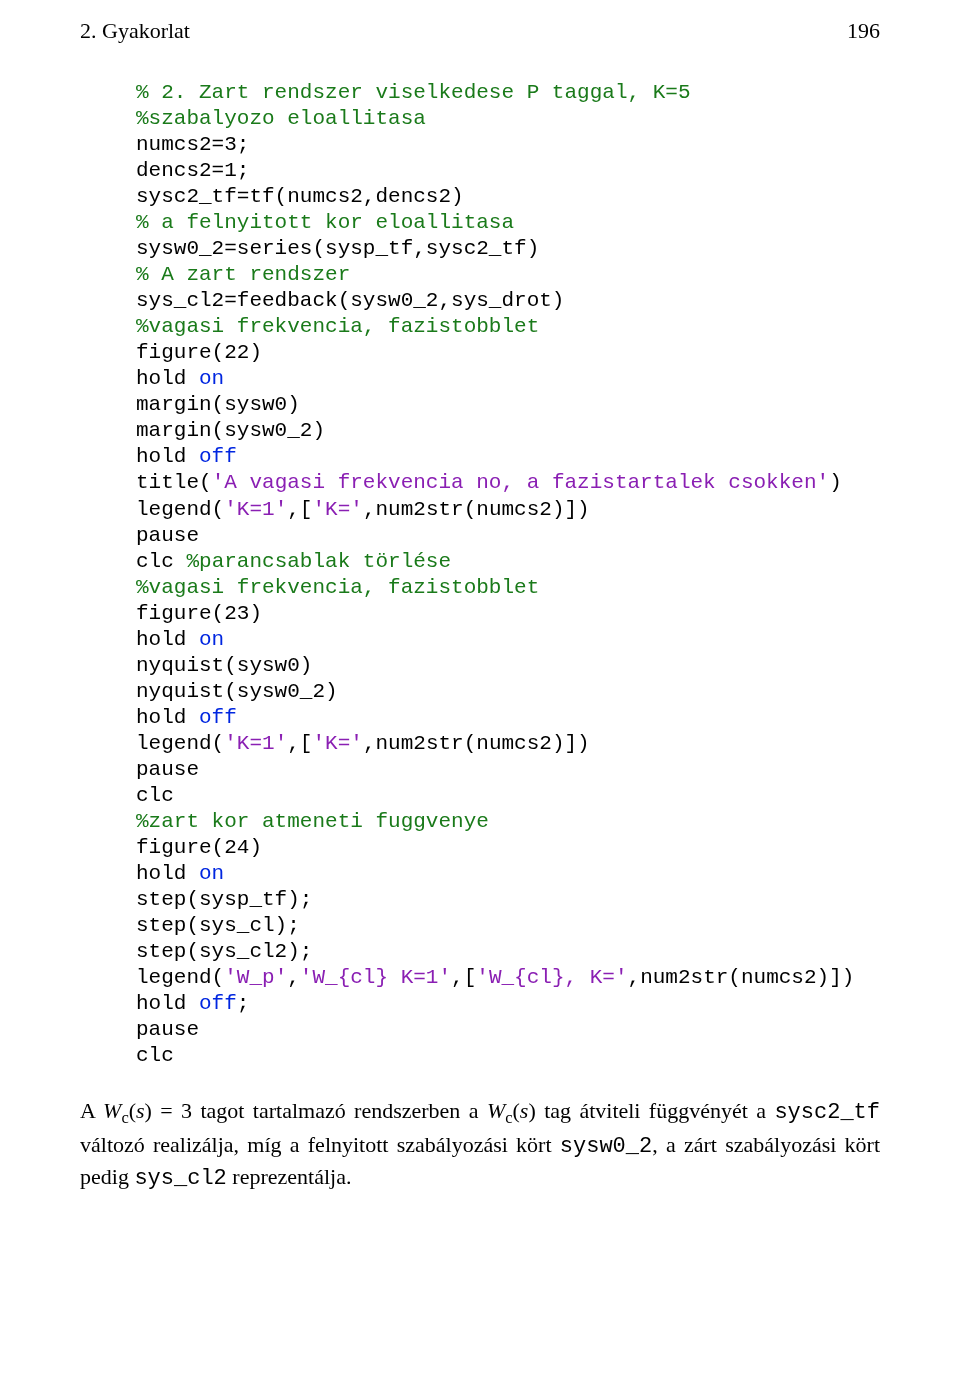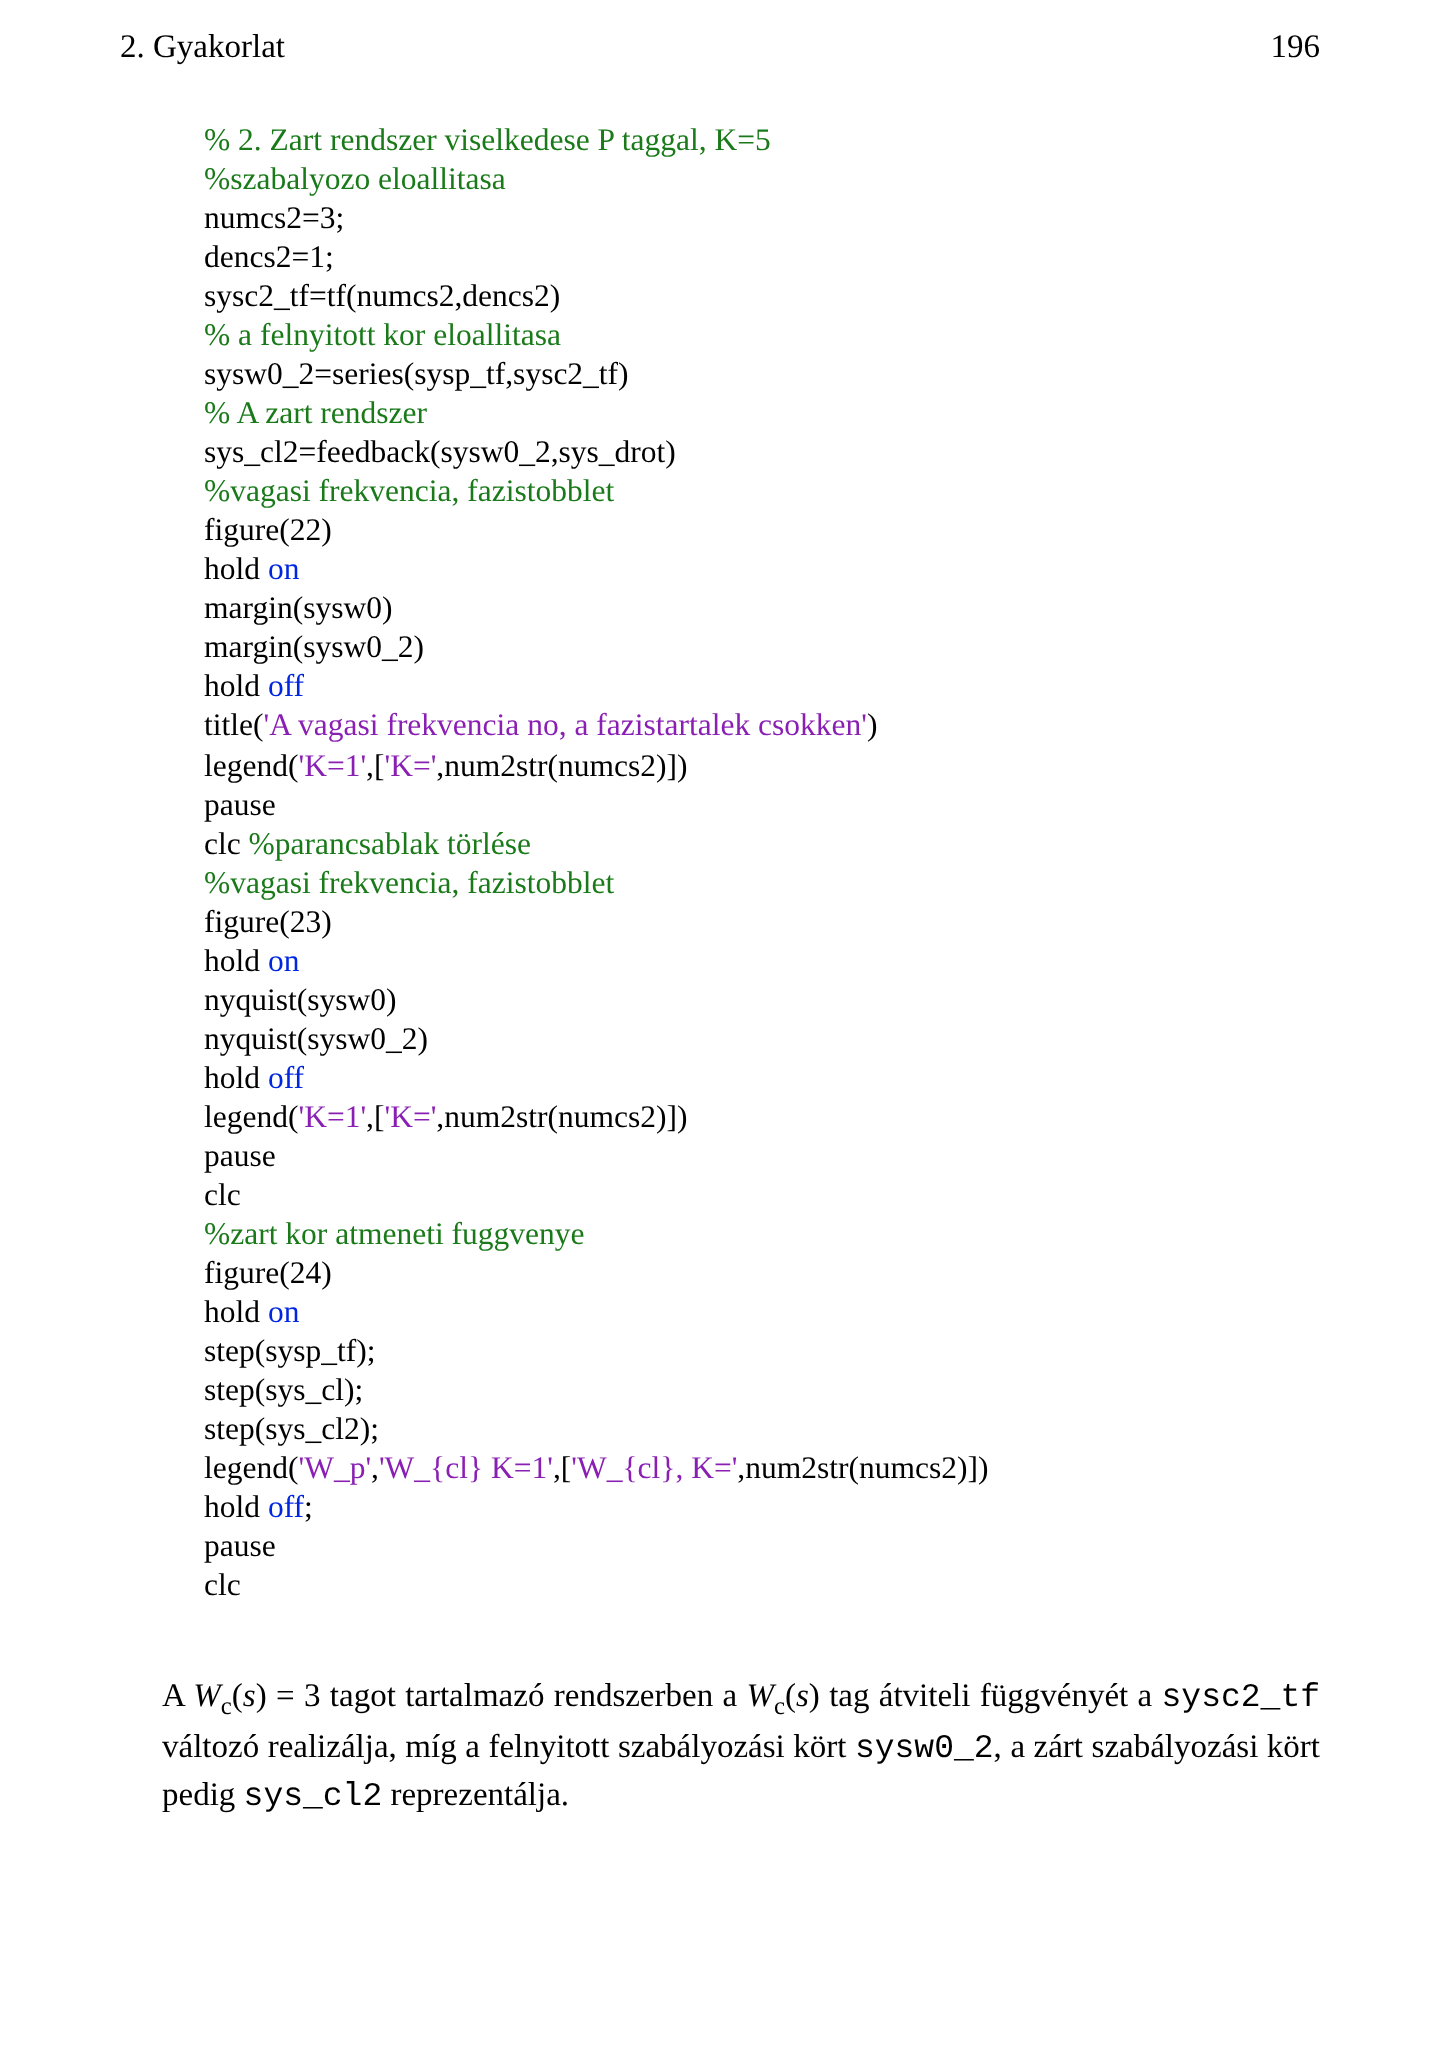--- a/index.html
+++ b/index.html
@@ -16,36 +16,35 @@
     padding: 18px 80px 52px 80px;
     position: relative;
   }
   .header-line {
     display: flex;
     justify-content: space-between;
     font-size: 22px;
     margin-bottom: 36px;
   }
   .code-block {
-    font-family: Liberation Serif, serif;
+    font-family: Liberation Mono, monospace;
     font-size: 21px;
     line-height: 1.24;
     white-space: pre;
     margin-left: 56px;
-    margin-bottom: 46px;
+    margin-bottom: 27px;
   }
   .c-green { color: #1a7a1a; }
   .c-blue { color: #0026e0; }
   .c-purple { color: #8a1fb3; }
   .c-black { color: #000; }
   .body-text {
     font-size: 22px;
     line-height: 1.35;
     text-align: justify;
-    margin-left: 28px;
   }
   .mono-inline {
     font-family: "Courier New", Courier, monospace;
   }
   .sub { font-size: 0.75em; vertical-align: sub; }
 </style>
 </head>
 <body>
 
 <div class="page">

